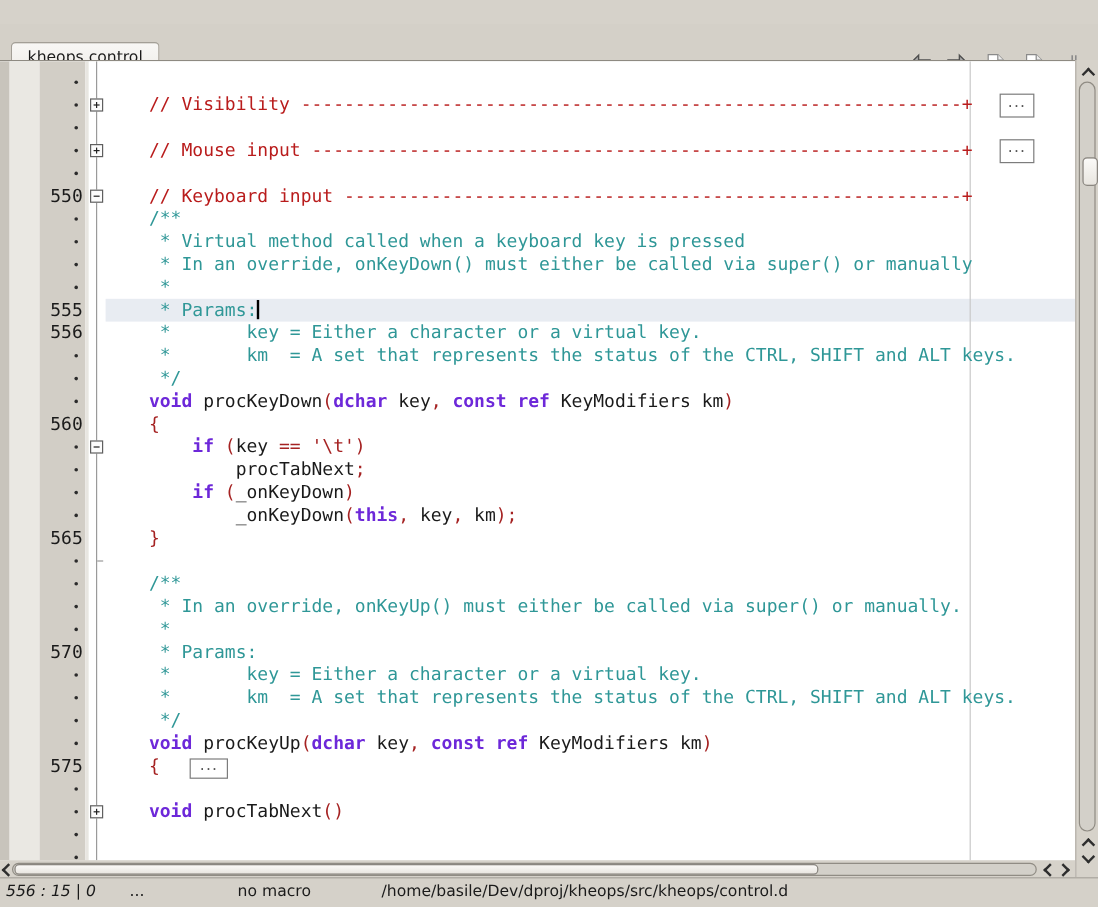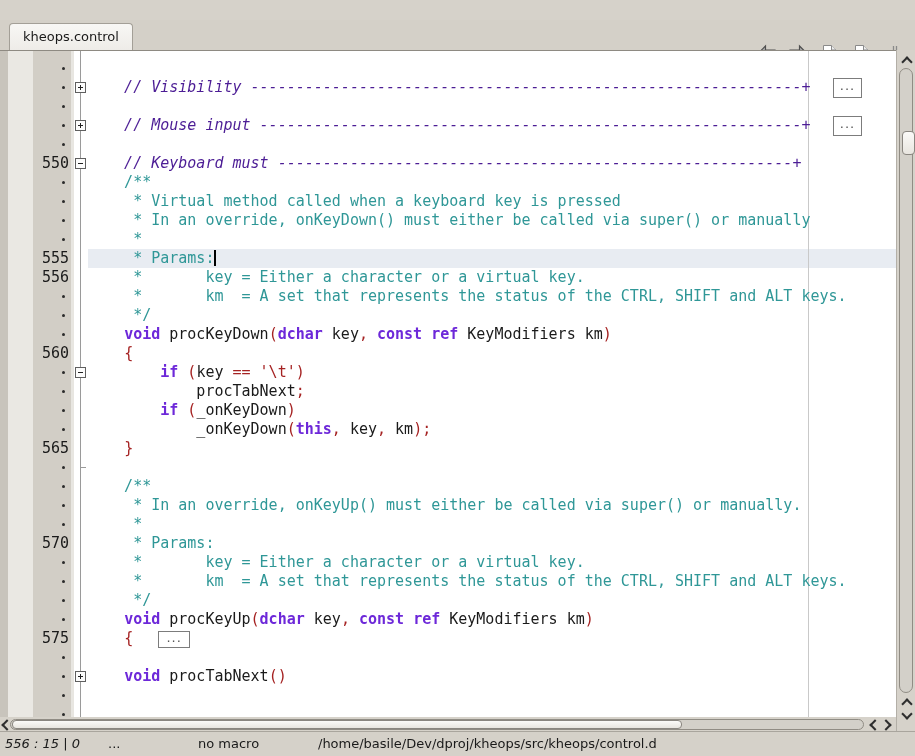--- a/index.html
+++ b/index.html
@@ -12,21 +12,21 @@
     background-color:#d7d3cb;
     background-image:radial-gradient(circle, #c1bdb4 0.8px, rgba(0,0,0,0) 0.9px);
     background-size:3px 3px; }
   .titlebar .title { position:absolute; left:0; right:0; top:2px; text-align:center;
     font-size:14px; color:#111; background:transparent; }
   .titlebar .close { position:absolute; right:5px; top:2px; font-size:13px; font-weight:bold;
     color:#111; cursor:pointer; line-height:16px; }
 
   
   .tabbar { position:absolute; left:0; top:20px; width:915px; height:30px; background:#d4d0c8; }
-  .tab { position:absolute; left:9px; top:3px; height:27px; padding:0 13px;
+  .tab { position:absolute; left:9px; top:15px; height:27px; padding:0 13px;
     background:linear-gradient(#f8f7f5,#eeece8); border:1px solid #a39f97; border-bottom:none;
     border-radius:4px 4px 0 0; font-size:13px; color:#1a1a1a; line-height:25px; }
   .toolbar { position:absolute; right:10px; top:24px; height:22px; display:flex; gap:10px; align-items:center; }
   .tb-btn { width:22px; height:20px; display:flex; align-items:center; justify-content:center; cursor:pointer; }
 
   
   .main { position:absolute; left:0; top:50px; width:915px; height:667px; background:#fff;
     border-top:1px solid #8e8a82; overflow:hidden; }
   .strip-edge      { position:absolute; left:0;  top:0; width:8px;  height:100%; background:#c8c4bc; }
   .margin-marks    { position:absolute; left:8px; top:0; width:25px; height:100%; background:#eae8e3; }
@@ -50,21 +50,21 @@
 
   .code { position:absolute; }
   .mline { position:absolute; left:720px; top:0; bottom:0; width:1px; background:#c9c9c9; z-index:1; }
   .cline { height:19px; white-space:pre; position:relative; }
   .cline.current { background:#e8ecf2; }
   .cline span { position:relative; z-index:2; }
   .sg-p { color:#1a1a1a; }
   .sg-k { color:#6d28d9; font-weight:bold; }
   .sg-s { color:#a52222; }
   .sg-r { color:#a52222; }
-  .sg-c { color:#4c1d95; font-style:italic; }
+  .sg-c { color:#b91c1c; }
   .sg-d { color:#2f9797; }
   .caret { display:inline-block; width:2px; height:16px; background:#000; vertical-align:-3px; z-index:3; }
   .rbox { position:absolute; left:745px; top:0px; width:29px; height:20px; border:1px solid #7c7c7c;
     background:#fff; z-index:3; text-align:center; line-height:14px; color:#555;
     font-size:13px; font-family:"DejaVu Sans", sans-serif; letter-spacing:1px; cursor:pointer; }
   .ibox { display:inline-block; margin-left:25px; width:32px; height:17px; border:1px solid #7c7c7c;
     background:#fff; text-align:center; line-height:12px; color:#555; font-size:13px;
     font-family:"DejaVu Sans", sans-serif; letter-spacing:1px; vertical-align:1px; cursor:pointer; z-index:3; }
 
   
@@ -310,21 +310,21 @@
         <div class="fcell"></div>
         <div class="fcell"></div>
       </div>
     <div class="code" id="code-lines">
       <div class="mline"></div>
     <div class="cline"></div>
         <div class="cline"><span class="sg-c">    // Visibility -------------------------------------------------------------+</span><div class="rbox">...</div></div>
         <div class="cline"></div>
         <div class="cline"><span class="sg-c">    // Mouse input ------------------------------------------------------------+</span><div class="rbox">...</div></div>
         <div class="cline"></div>
-        <div class="cline"><span class="sg-c">    // Keyboard must ---------------------------------------------------------+</span></div>
+        <div class="cline"><span class="sg-c">    // Keyboard input ---------------------------------------------------------+</span></div>
         <div class="cline"><span class="sg-d">    /**</span></div>
         <div class="cline"><span class="sg-d">     * Virtual method called when a keyboard key is pressed</span></div>
         <div class="cline"><span class="sg-d">     * In an override, onKeyDown() must either be called via super() or manually</span></div>
         <div class="cline"><span class="sg-d">     *</span></div>
         <div class="cline current"><span class="sg-d">     * Params:</span><span class="caret"></span></div>
         <div class="cline"><span class="sg-d">     *       key = Either a character or a virtual key.</span></div>
         <div class="cline"><span class="sg-d">     *       km  = A set that represents the status of the CTRL, SHIFT and ALT keys.</span></div>
         <div class="cline"><span class="sg-d">     */</span></div>
         <div class="cline"><span class="sg-p">    </span><span class="sg-k">void</span><span class="sg-p"> procKeyDown</span><span class="sg-s">(</span><span class="sg-k">dchar</span><span class="sg-p"> key</span><span class="sg-s">,</span><span class="sg-p"> </span><span class="sg-k">const</span><span class="sg-p"> </span><span class="sg-k">ref</span><span class="sg-p"> KeyModifiers km</span><span class="sg-s">)</span></div>
         <div class="cline"><span class="sg-p">    </span><span class="sg-s">{</span></div>

